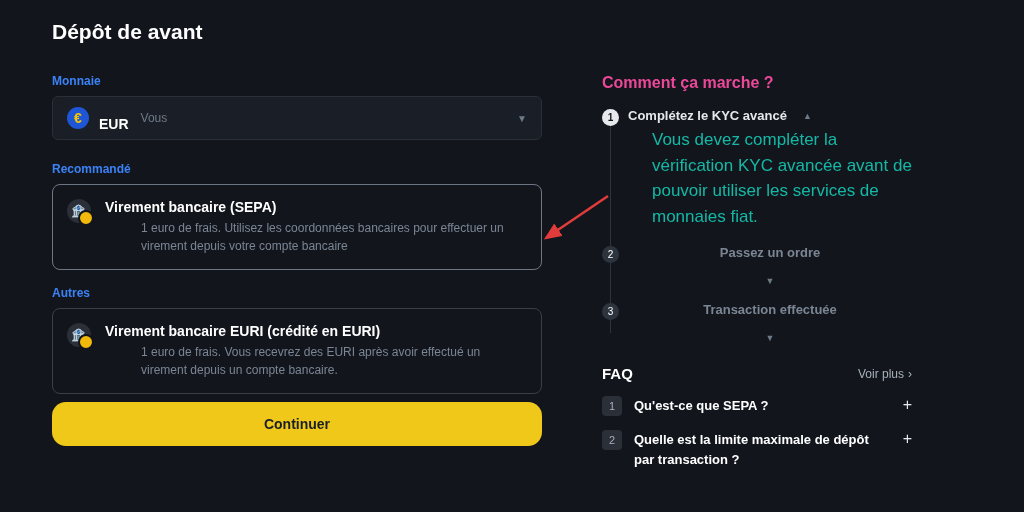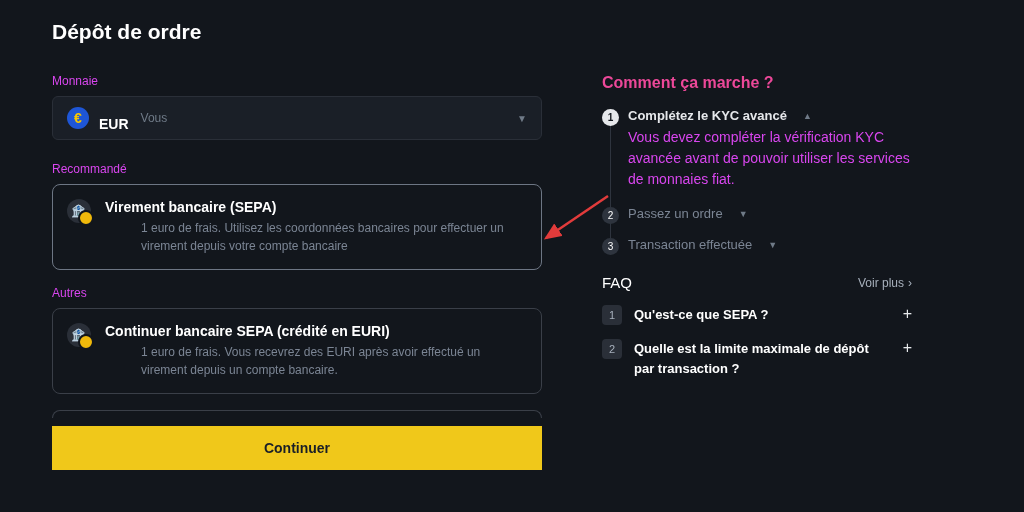--- a/index.html
+++ b/index.html
@@ -16,22 +16,23 @@
     font-size: 21px;
     font-weight: 700;
     color: #fff;
     margin-bottom: 30px;
   }
   .content { display: flex; gap: 60px; }
   .left { flex: 0 0 490px; }
   .right { flex: 0 0 310px; }
   .section-label {
     font-size: 12px;
-    color: #d946ef;
+    color: #3b82f6;
     margin-bottom: 8px;
+    font-weight: bold;
   }
   .currency-select {
     display: flex;
     align-items: center;
     gap: 10px;
     background: #1a1f27;
     border: 1px solid #2a2f38;
     border-radius: 6px;
     padding: 10px 14px;
     position: relative;
@@ -81,26 +82,25 @@
     background: #f0b90b;
     border: 2px solid #12161c;
   }
   .opt-title { font-size: 14px; font-weight: 700; color: #fff; margin-bottom: 4px; }
   .opt-desc { font-size: 12px; color: #7b8594; line-height: 1.5; margin-left: 36px; }
   .continue-btn {
     width: 100%;
     background: #f0c81a;
     color: #1a1f27;
     border: none;
-    border-radius: 0;
+    border-radius: 14px;
     padding: 14px;
     font-size: 14px;
     font-weight: 600;
     cursor: pointer;
-    margin-top: 24px;
   }
   .partial-top {
     height: 8px;
     border: 1px solid #3a3f48;
     border-bottom: none;
     border-top-left-radius: 8px;
     border-top-right-radius: 8px;
     margin-bottom: -16px;
   }
 
@@ -121,26 +121,26 @@
     left: -26px; top: 1px;
     width: 17px; height: 17px;
     border-radius: 50%;
     background: #2e343e;
     color: #fff;
     font-size: 10px;
     display: flex; align-items: center; justify-content: center;
   }
   .step.expanded .step-num { background: #e6e8eb; color: #12161c; font-weight: 700; }
   .step-title { font-size: 13px; font-weight: 600; color: #e6e8eb; display: flex; align-items: center; gap: 16px; }
-  .step.collapsed .step-title { color: #7b8594; font-weight: 400; }
-  .step-desc { font-size: 14px; color: #d946ef; line-height: 1.5; margin-top: 4px; }
+  .step.collapsed .step-title { color: #7b8594; font-weight: 700; flex-direction: column; }
+  .step-desc { font-size: 17px; color: #14b8a6; line-height: 1.5; margin-top: 4px; margin-left: 24px; }
   .step-chev { color: #6f7a87; font-size: 9px; }
 
   .faq-header { display: flex; justify-content: space-between; align-items: center; margin-bottom: 14px; }
-  .faq-title { font-size: 15px; font-weight: 400; color: #fff; }
+  .faq-title { font-size: 15px; font-weight: 700; color: #fff; }
   .faq-more { font-size: 12px; color: #a7b0bc; display: flex; align-items: center; gap: 4px; cursor: pointer; }
   .faq-item { display: flex; align-items: flex-start; gap: 12px; margin-bottom: 14px; }
   .faq-num {
     width: 20px; height: 20px;
     background: #2a2f38;
     border-radius: 4px;
     font-size: 11px;
     display: flex; align-items: center; justify-content: center;
     color: #a7b0bc;
     flex-shrink: 0;
@@ -150,21 +150,21 @@
 
   .arrow-annot {
     position: absolute;
     left: 536px; top: 190px;
     pointer-events: none;
   }
 </style>
 </head>
 <body>
 
-<h1 class="page-title">Dépôt de ordre</h1>
+<h1 class="page-title">Dépôt de avant</h1>
 
 <div class="content">
 
   <div class="left">
 
     <div class="section-label">Monnaie</div>
     <div class="currency-select">
       <div class="eur-icon">€</div>
       <span class="cur-code">EUR</span>
       <span class="cur-name">Vous</span>
@@ -174,21 +174,21 @@
     <div class="section-label">Recommandé</div>
     <div class="option-card selected">
       <div class="opt-icon">🏦</div>
       <div class="opt-title">Virement bancaire (SEPA)</div>
       <div class="opt-desc">1 euro de frais. Utilisez les coordonnées bancaires pour effectuer un virement depuis votre compte bancaire</div>
     </div>
 
     <div class="section-label">Autres</div>
     <div class="option-card">
       <div class="opt-icon">🏦</div>
-      <div class="opt-title">Continuer bancaire SEPA (crédité en EURI)</div>
+      <div class="opt-title">Virement bancaire EURI (crédité en EURI)</div>
       <div class="opt-desc">1 euro de frais. Vous recevrez des EURI après avoir effectué un virement depuis un compte bancaire.</div>
     </div>
 
     <div class="partial-top"></div>
 
     <button class="continue-btn">Continuer</button>
   </div>
 
   <div class="right">
     <div class="right-title">Comment ça marche ?</div>

